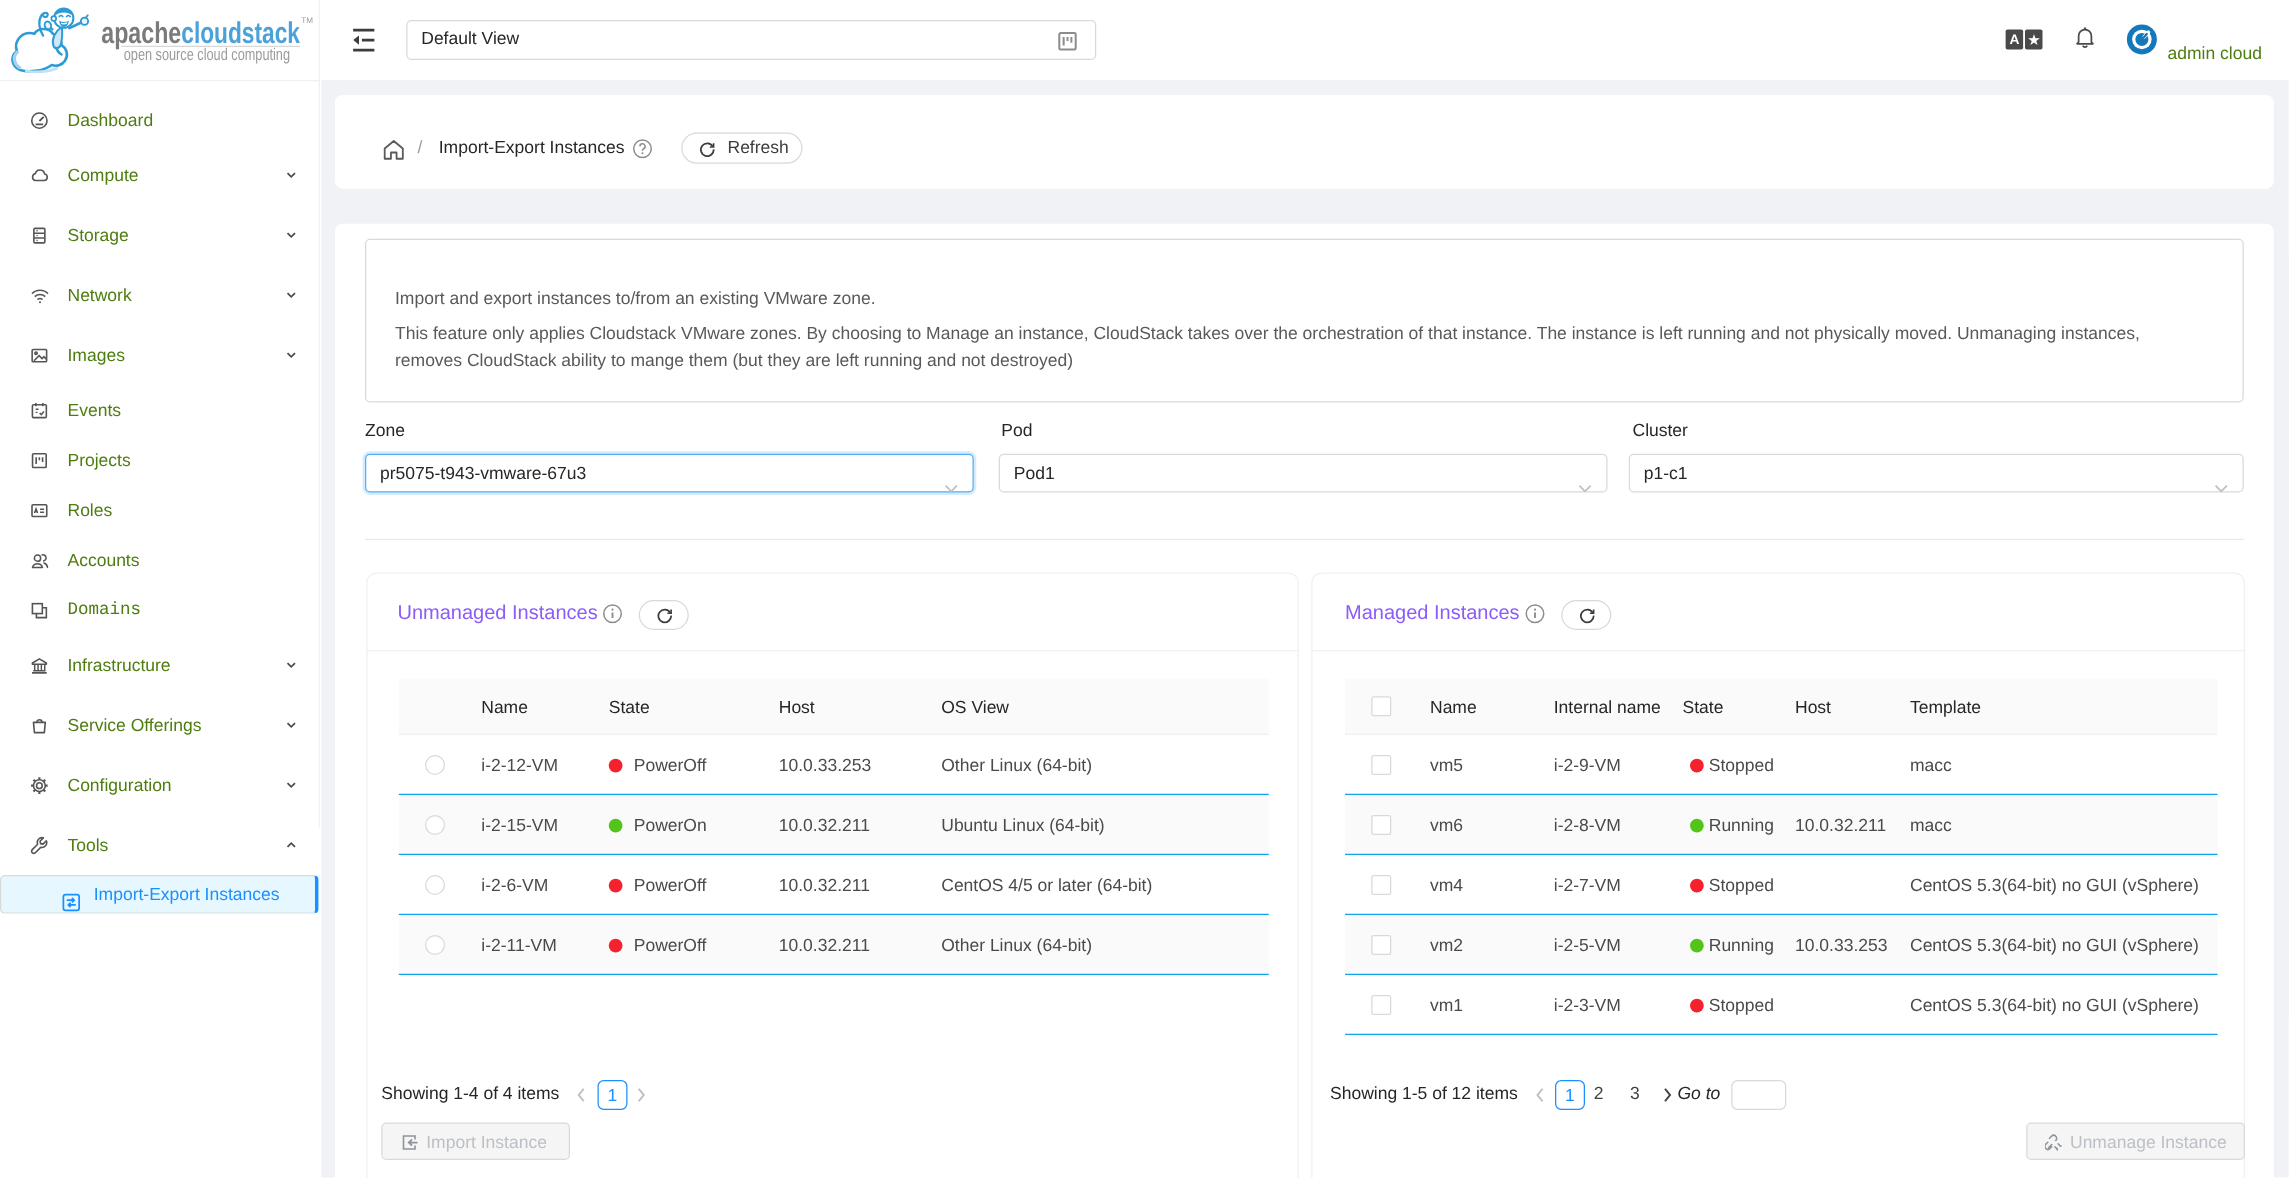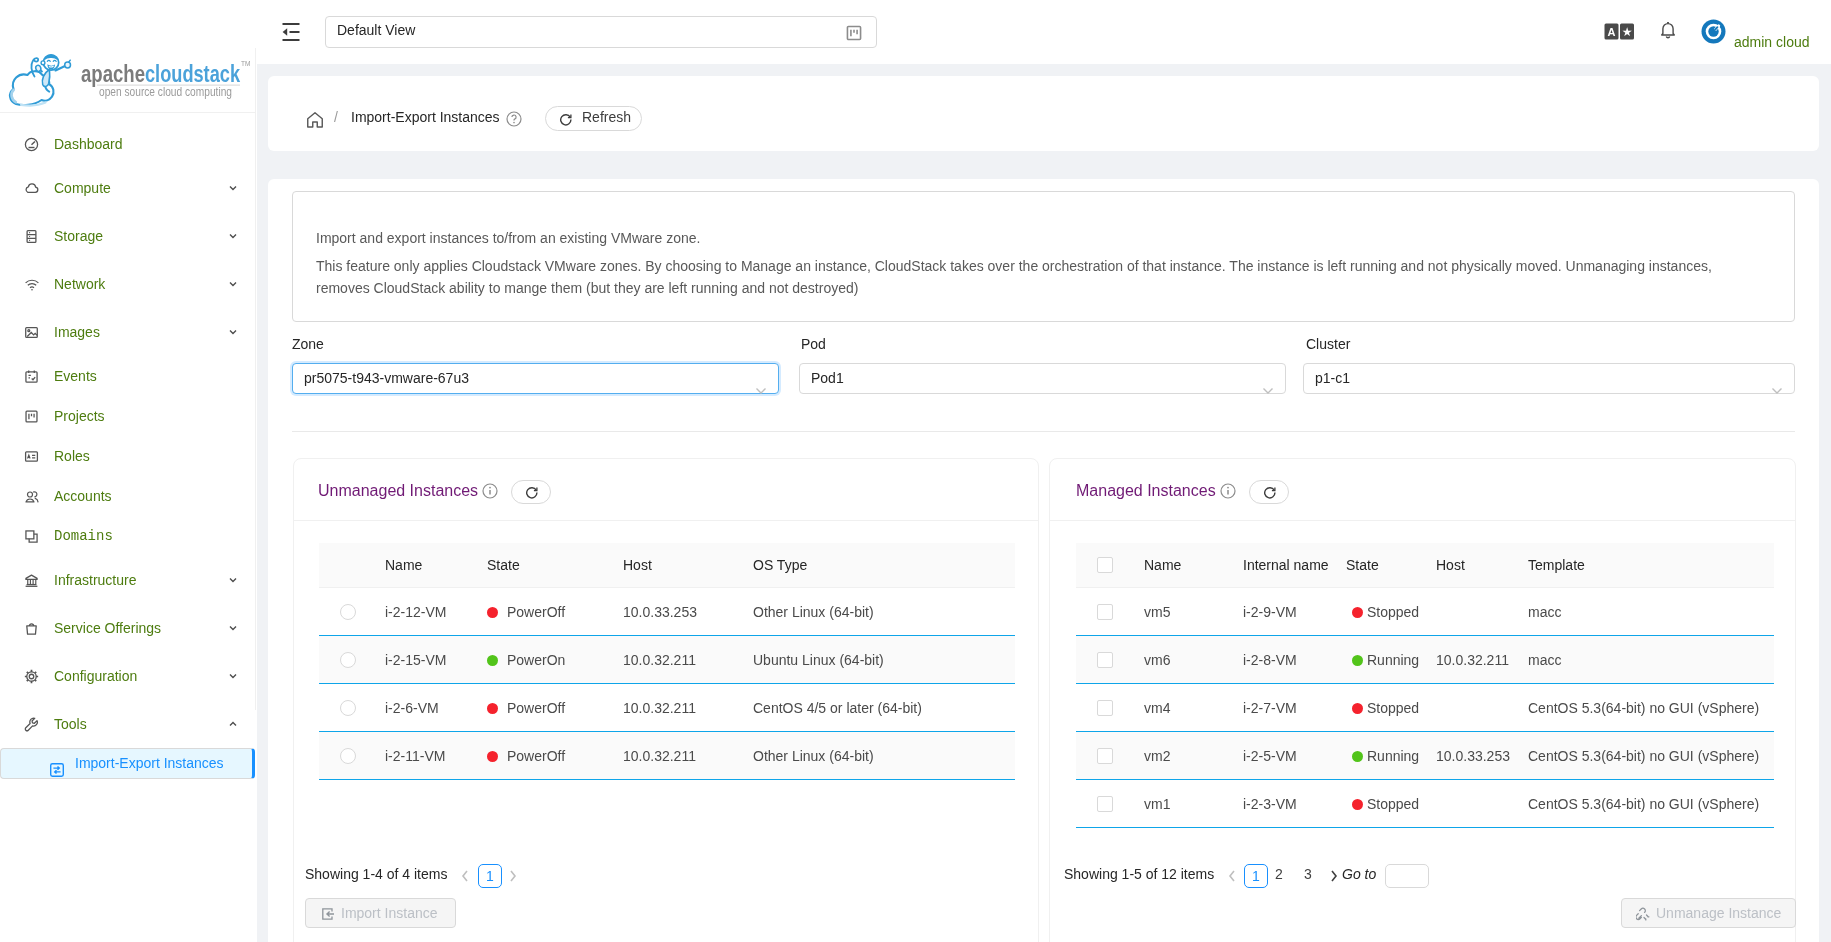--- a/index.html
+++ b/index.html
@@ -1,20 +1,20 @@
 <!DOCTYPE html>
 <html><head>
 <meta charset="utf-8">
 <style>
 * { margin:0; padding:0; box-sizing:border-box; }
 html,body { width:1831px; height:942px; overflow:hidden; background:#fff;
   font-family:"Liberation Sans", sans-serif; font-size:14px; color:#262626; }
 
 
-#sidebar { position:absolute; left:0; top:0; width:256px; height:662px; background:#fff; border-right:1px solid #f0f0f0; z-index:5;margin-top:48px; }
+#sidebar { position:absolute; left:0; top:0; width:256px; height:662px; background:#fff; border-right:1px solid #f0f0f0; z-index:5; }
 #logo { position:absolute; left:0; top:0; width:256px; height:64px; }
 .mi { position:absolute; left:0; width:255px; height:40px; line-height:40px; color:#4d7c0f; }
 .mi svg { position:absolute; left:24px; top:13px; }
 .mi .lbl { position:absolute; left:54px; top:0; font-size:14px; }
 .mi .chev { position:absolute; left:auto !important; right:17px; top:15px; }
 .mi.sel { background:#e6f7ff; border-right:3px solid #1890ff; color:#1890ff; }
 .mi.sel svg { left:48px; }
 .mi.sel .lbl { left:74px; color:#1890ff; }
 
 
@@ -29,21 +29,21 @@
 #maincard { position:absolute; left:268px; top:179px; width:1551px; height:780px; background:#fff; border-radius:6px; }
 #descbox { position:absolute; left:292px; top:191px; width:1503px; height:131px; border:1px solid #d9d9d9; border-radius:4px; background:#fff; }
 .desc { position:absolute; left:316px; font-size:14px; line-height:22px; color:#595959; }
 .flabel { position:absolute; top:333px; height:22px; line-height:22px; font-size:14px; color:#262626; }
 .sel { position:absolute; top:363px; height:31px; border:1px solid #d9d9d9; border-radius:4px; background:#fff; line-height:29px; font-size:14px; color:#262626; padding-left:11px; }
 .sel .arr { position:absolute; right:11px; top:12px; width:12px; height:8px; }
 #divider { position:absolute; left:292px; top:431px; width:1503px; height:1px; background:#e9e9e9; }
 
 
 .panel { position:absolute; top:458px; height:505px; background:#fff; border:1px solid #f0f0f0; border-radius:8px; }
-.ptitle { position:absolute; left:24px; top:20px; font-size:16px; font-weight:500; color:#701a75; line-height:24px; }
+.ptitle { position:absolute; left:24px; top:20px; font-size:16px; font-weight:500; color:#8b5cf6; line-height:24px; }
 .reloadbtn { position:absolute; top:21px; width:40px; height:24px; border:1px solid #d9d9d9; border-radius:12px; background:#fff; }
 .phead-line { position:absolute; left:0; top:61px; width:100%; height:1px; background:#f0f0f0; }
 .tbl { position:absolute; top:84px; }
 .thead { position:absolute; left:0; top:0; width:100%; height:45px; background:#fafafa; border-bottom:1px solid #f0f0f0; }
 .th { position:absolute; top:0; height:45px; line-height:45px; font-size:14px; font-weight:500; color:#262626; }
 .trow { position:absolute; left:0; width:100%; height:48px; border-bottom:1px solid #0ea5e9; }
 .trow.alt { background:#fafafa; }
 .td { position:absolute; top:0; height:48px; line-height:48px; font-size:14px; color:#4a4a4a; white-space:nowrap; }
 .dot { position:absolute; top:19px; width:11px; height:11px; border-radius:50%; }
 .dot.red { background:#f5222d; }
@@ -316,21 +316,21 @@
         <path d="M11.2 4.2 a5.1 5.1 0 1 0 0.7 2.3"></path>
         <path d="M11.9 1.6 v3 h-3" stroke-width="1.3"></path>
       </svg>
     </div>
 <div class="phead-line"></div>
 <div class="tbl" style="left:25px; width:696px;">
   <div class="thead"></div>
   <div class="th" style="left:66px;">Name</div>
   <div class="th" style="left:168px;">State</div>
   <div class="th" style="left:304px;">Host</div>
-  <div class="th" style="left:434px;">OS Type</div>
+  <div class="th" style="left:434px;">OS View</div>
   <div class="trow" style="top:45px;">
         <span class="radio" style="left:21px;"></span>
         <span class="td" style="left:66px;">i-2-12-VM</span>
         <span class="dot red" style="left:168px;"></span>
         <span class="td" style="left:188px;">PowerOff</span>
         <span class="td" style="left:304px;">10.0.33.253</span>
         <span class="td" style="left:434px;">Other Linux (64-bit)</span>
       </div>
   <div class="trow alt" style="top:93px;">
         <span class="radio" style="left:21px;"></span>

